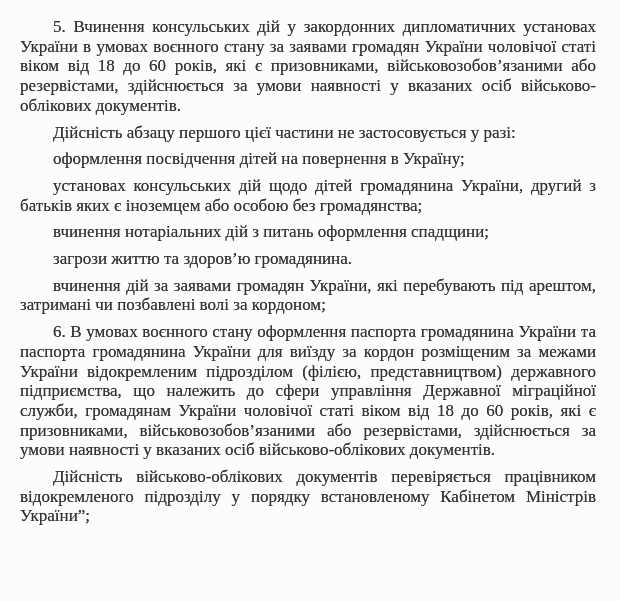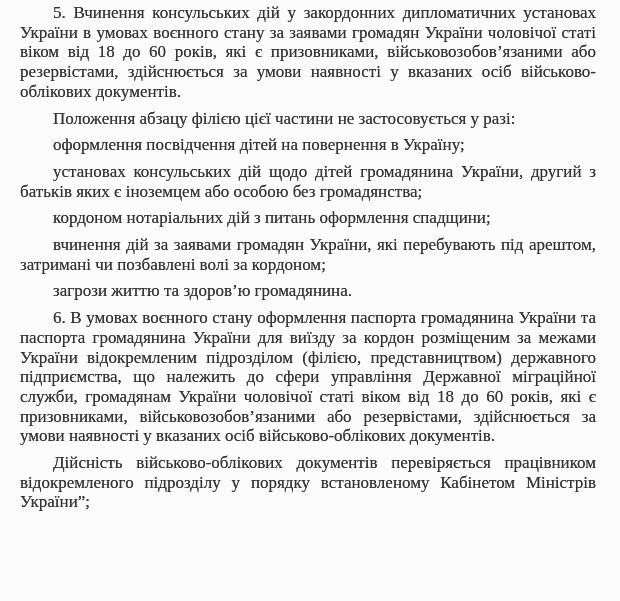--- a/index.html
+++ b/index.html
@@ -5,42 +5,42 @@
   html, body {
     margin: 0;
     padding: 0;
     background: #ffffff;
   }
   .page {
     position: relative;
     width: 620px;
     height: 601px;
     box-sizing: border-box;
-    padding: 3px 24px 0 20px;
+    padding: 17px 24px 0 20px;
     background: #fcfcfc;
     font-family: "Liberation Serif", "DejaVu Serif", serif;
     font-size: 17px;
     line-height: 19.7px;
     color: #333333;
     overflow: hidden;
   }
   .page p {
     margin: 0 0 7px 0;
     text-align: justify;
     text-indent: 33px;
     
     text-shadow: 0 0 0.6px rgba(45,45,45,0.7);
   }
 </style>
 </head>
 <body>
 
 <div class="page">
   <p>5. Вчинення консульських дій у закордонних дипломатичних установах України в умовах воєнного стану за заявами громадян України чоловічої статі віком від 18 до 60 років, які є призовниками, військовозобов’язаними або резервістами, здійснюється за умови наявності у вказаних осіб військово-облікових документів.</p>
-  <p>Положення абзацу філією цієї частини не застосовується у разі:</p>
+  <p>Дійсність абзацу першого цієї частини не застосовується у разі:</p>
   <p>оформлення посвідчення дітей на повернення в Україну;</p>
   <p>установах консульських дій щодо дітей громадянина України, другий з батьків яких є іноземцем або особою без громадянства;</p>
-  <p>кордоном нотаріальних дій з питань оформлення спадщини;</p>
+  <p>вчинення нотаріальних дій з питань оформлення спадщини;</p>
+  <p>загрози життю та здоров’ю громадянина.</p>
   <p>вчинення дій за заявами громадян України, які перебувають під арештом, затримані чи позбавлені волі за кордоном;</p>
-  <p>загрози життю та здоров’ю громадянина.</p>
   <p>6. В умовах воєнного стану оформлення паспорта громадянина України та паспорта громадянина України для виїзду за кордон розміщеним за межами України відокремленим підрозділом (філією, представництвом) державного підприємства, що належить до сфери управління Державної міграційної служби, громадянам України чоловічої статі віком від 18 до 60 років, які є призовниками, військовозобов’язаними або резервістами, здійснюється за умови наявності у вказаних осіб військово-облікових документів.</p>
   <p>Дійсність військово-облікових документів перевіряється працівником відокремленого підрозділу у порядку встановленому Кабінетом Міністрів України”;</p>
 </div>
 
 </body></html>

